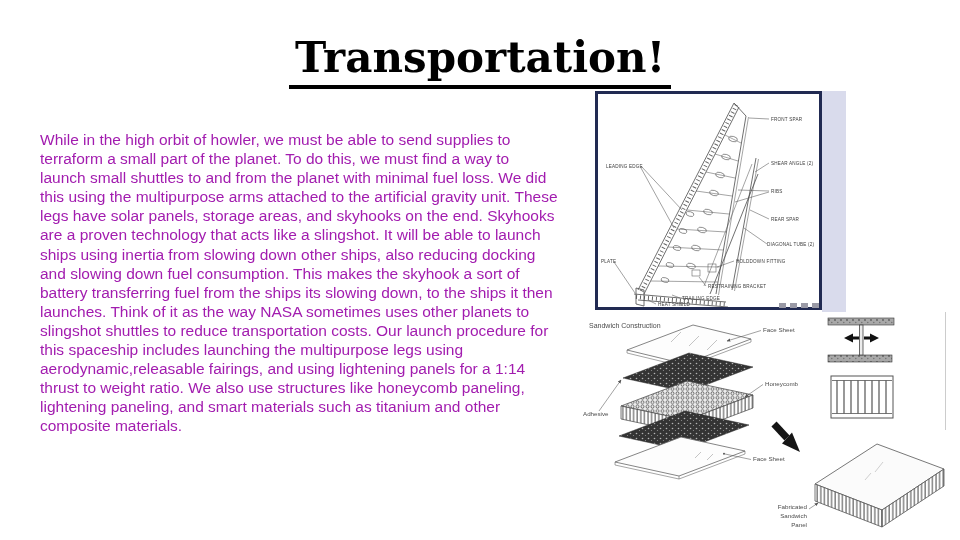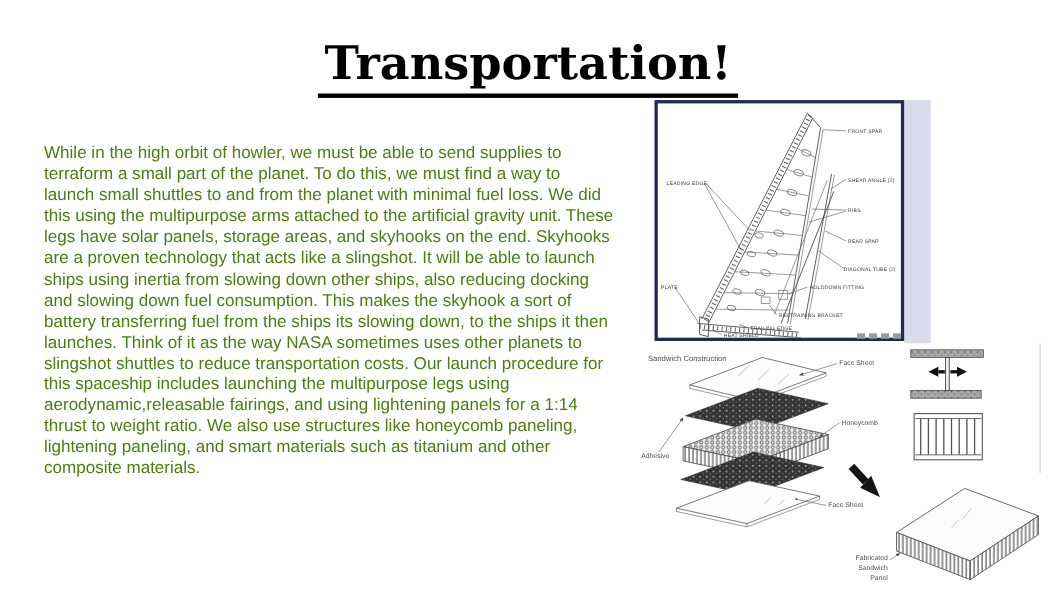--- a/index.html
+++ b/index.html
@@ -3,21 +3,21 @@
 <meta charset="utf-8">
 <style>
   html,body{margin:0;padding:0;background:#fff;}
   .slide{position:relative;width:960px;height:540px;background:#ffffff;overflow:hidden;
          font-family:"Liberation Sans",sans-serif;}
   .title-wrap{position:absolute;top:34px;left:0;width:960px;text-align:center;}
   .title{display:inline-block;font-family:"DejaVu Serif",serif;font-weight:bold;
          font-size:42px;color:#000;border-bottom:4px solid #000;padding:0 6px 3px 6px;
          letter-spacing:0px;line-height:1.15;}
   .body-text{position:absolute;left:40px;top:130px;width:519px;font-size:15.5px;
-             line-height:19.1px;color:#4d7c0f;text-align:left;}
+             line-height:19.1px;color:#a21caf;text-align:left;}
   
   .fig-wing{position:absolute;left:595px;top:91px;width:251px;height:228px;z-index:1;}
   .wing-frame{position:absolute;left:0;top:0;width:221px;height:213px;background:#fff;
               border:3px solid #212a52;}
   .lavender-strip{position:absolute;left:227px;top:0;width:24px;height:226px;background:#d9dbec;}
   .tiny-caption{position:absolute;left:181px;top:209px;width:42px;height:5px;
       background:repeating-linear-gradient(90deg,#9a9aa6 0 7px,transparent 7px 11px);}
   
   .fig-sandwich{position:absolute;left:575px;top:312px;width:372px;height:226px;
                 background:#ffffff;z-index:2;}

